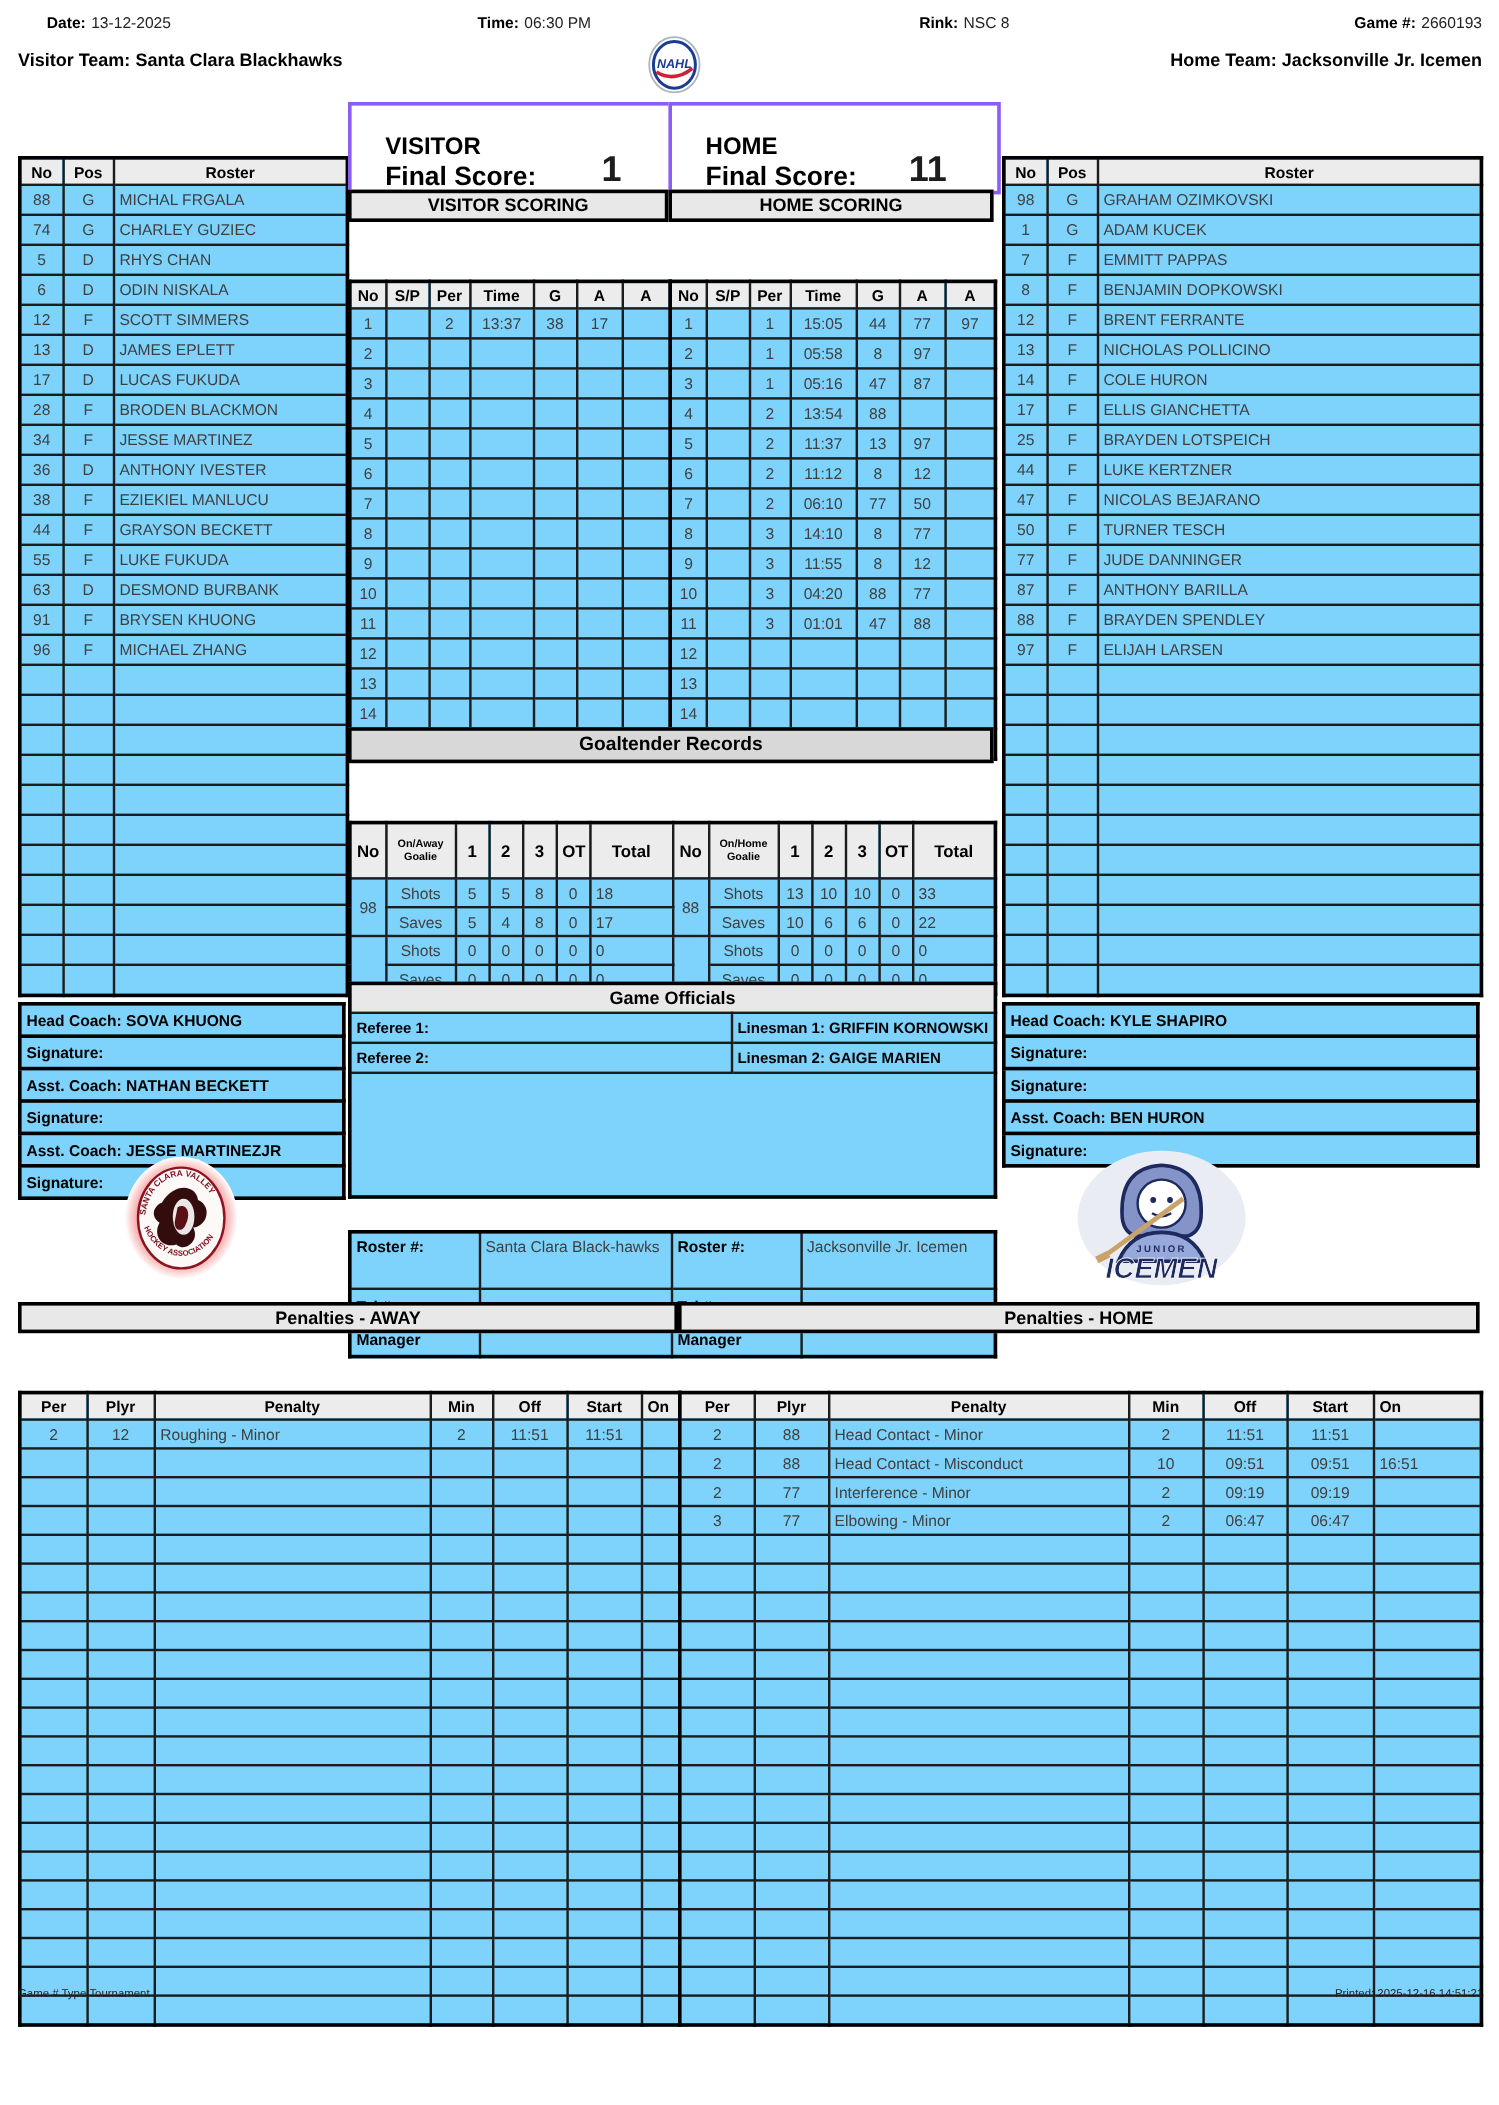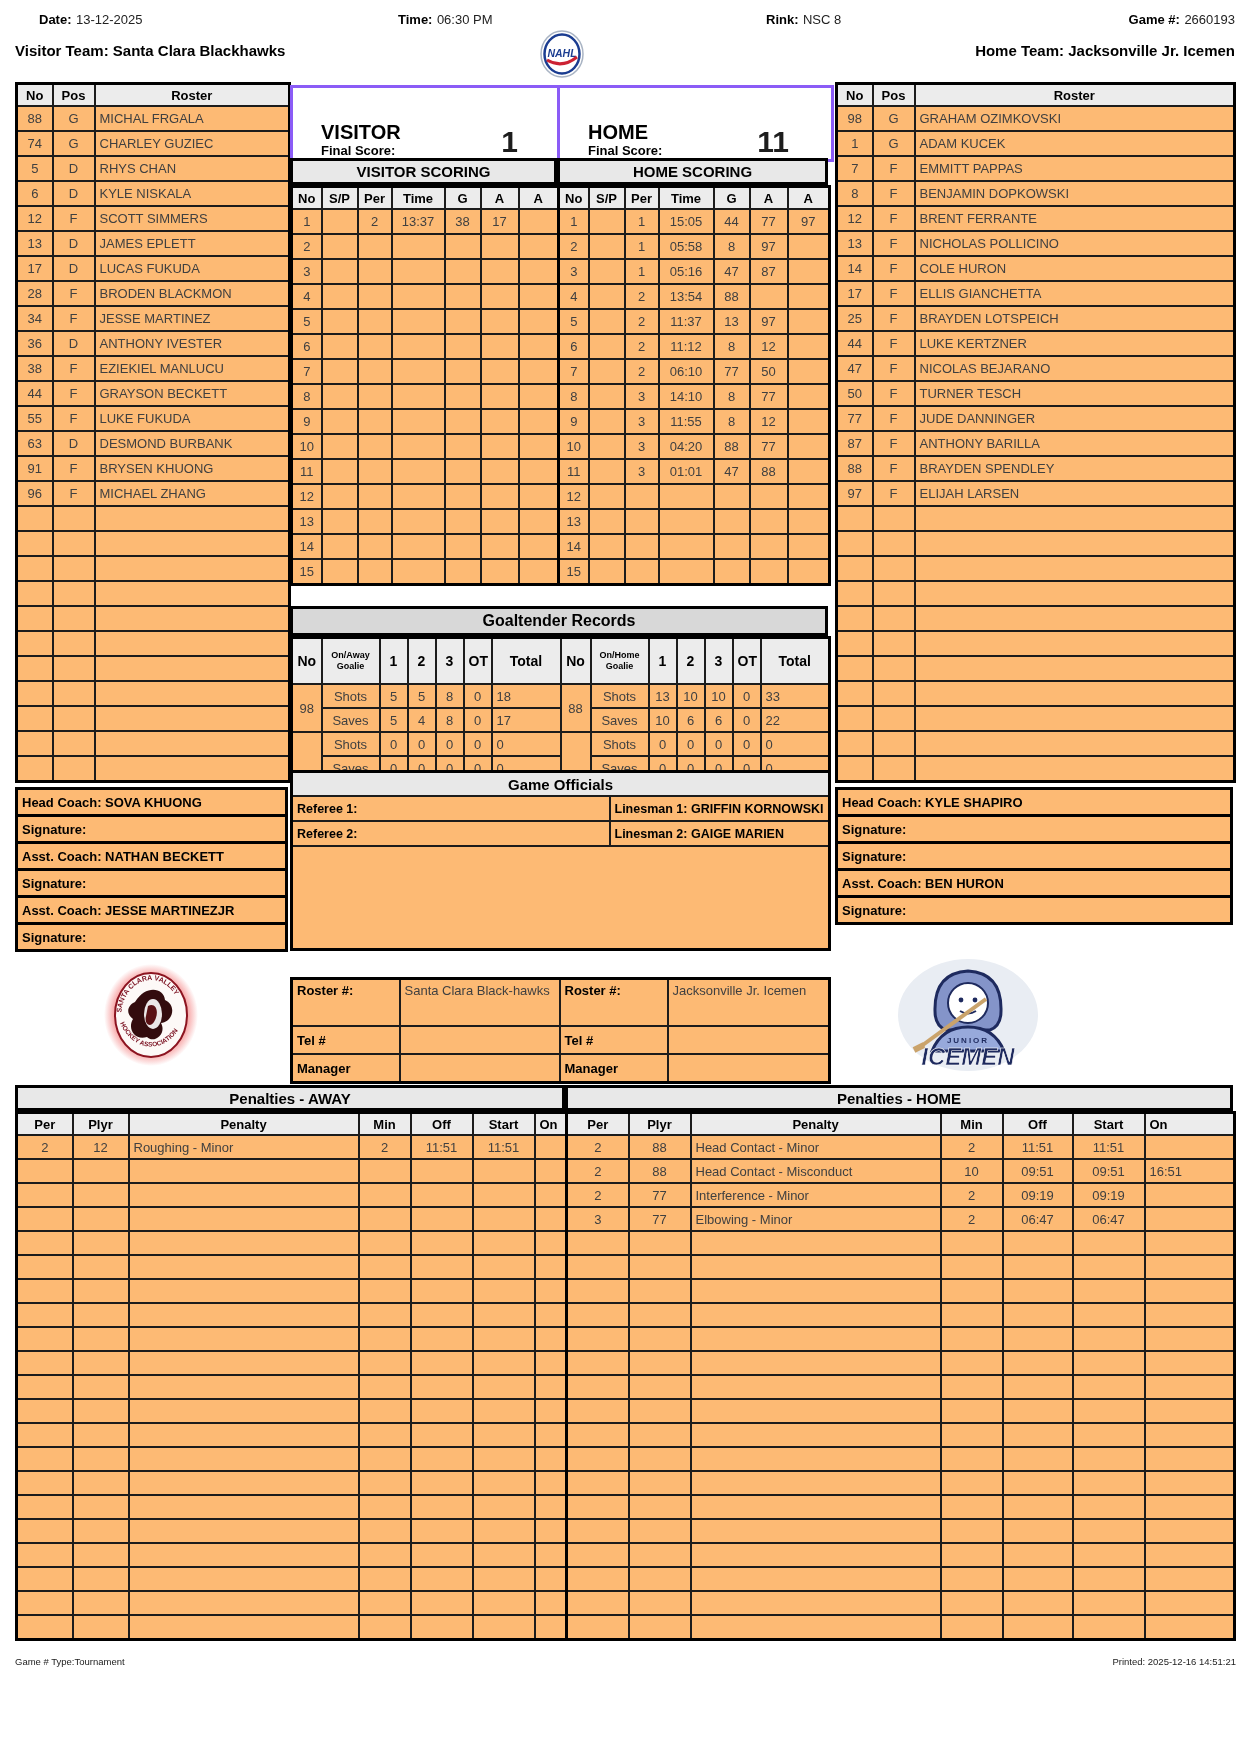--- a/index.html
+++ b/index.html
@@ -1,34 +1,34 @@
 <!DOCTYPE html>
 <html><head>
 <meta charset="utf-8">
 <style>
   html,body{margin:0;padding:0;background:#fff;}
   body{width:1249px;height:1754px;position:relative;font-family:"Liberation Sans",sans-serif;color:#000;}
   .abs{position:absolute;}
-  table{border-collapse:collapse;table-layout:fixed;background:#fdba74;}
+  table{border-collapse:collapse;table-layout:fixed;background:#7dd3fc;margin-top:48px;}
   table.box{border:3px solid #000;}
   th,td{border:2px solid #1c1c1c;padding:0 4px;overflow:hidden;white-space:nowrap;}
   th{background:#ececec;font-weight:bold;font-size:13px;height:20px;text-align:center;color:#000;}
   td{font-size:13px;height:23px;text-align:center;color:#404040;}
   td.left{text-align:left;}
   td.lbl{font-weight:bold;color:#000;text-align:left;}
   .titlebar{background:#e8e8e8;border:3px solid #000;font-weight:bold;font-size:15px;text-align:center;display:flex;align-items:center;justify-content:center;}
   
   .hlabel{font-weight:bold;font-size:13px;}
   .hval{font-size:13px;color:#222;}
   .teamline{font-weight:bold;font-size:15px;}
   
   .scorebox{border:3px solid #8b5cf6;display:flex;align-items:flex-end;background:#fff;}
   .scorebox .names{padding-left:28px;line-height:1.15;}
   .scorebox .team{font-size:20px;font-weight:bold;}
-  .scorebox .fslabel{font-size:13px;font-weight:bold;}
+  .scorebox .fslabel{font-size:22px;font-weight:bold;}
   .scorebox .score{margin-left:auto;margin-right:42px;font-size:30px;font-weight:bold;color:#1d1d1d;}
   
   #goalie-table th.small{font-size:9px;font-weight:bold;line-height:1.2;white-space:normal;}
   #goalie-table td{height:22px;font-size:13px;}
   #goalie-table th{height:44px;font-size:14px;}
   
   table.staff td{height:24px;font-weight:bold;color:#000;text-align:left;font-size:13px;border:3px solid #000;}
   
   #officials-table td{font-weight:bold;color:#000;text-align:left;height:23px;font-size:12.5px;}
   #officials-table td.blank{height:101px;}
@@ -102,21 +102,21 @@
         <td class="left">CHARLEY GUZIEC</td>
       </tr>
       <tr>
         <td>5</td>
         <td>D</td>
         <td class="left">RHYS CHAN</td>
       </tr>
       <tr>
         <td>6</td>
         <td>D</td>
-        <td class="left">KYLE NISKALA</td>
+        <td class="left">ODIN NISKALA</td>
       </tr>
       <tr>
         <td>12</td>
         <td>F</td>
         <td class="left">SCOTT SIMMERS</td>
       </tr>
       <tr>
         <td>13</td>
         <td>D</td>
         <td class="left">JAMES EPLETT</td>

